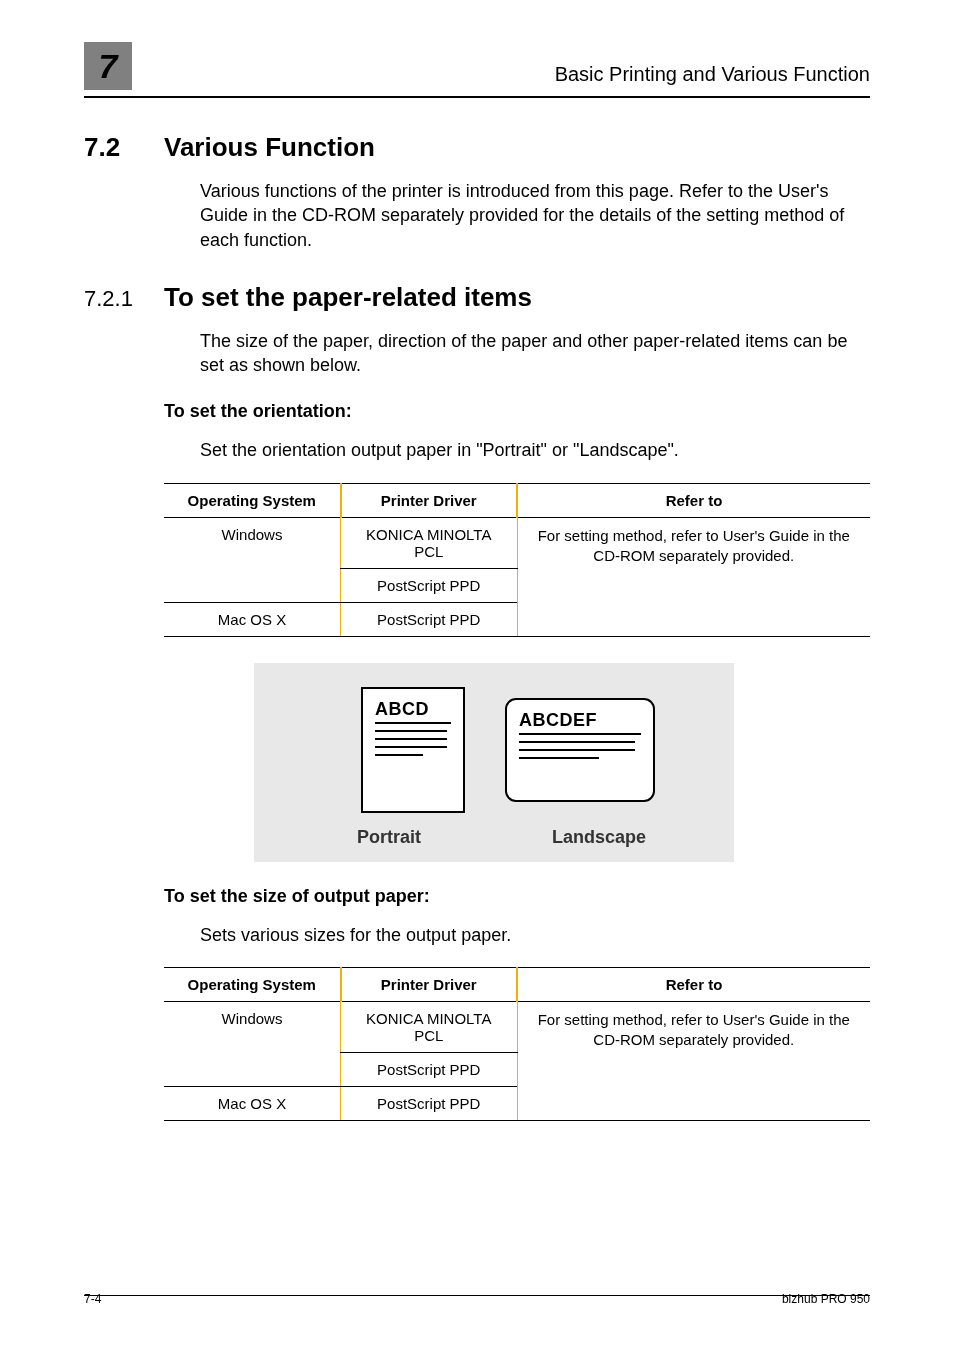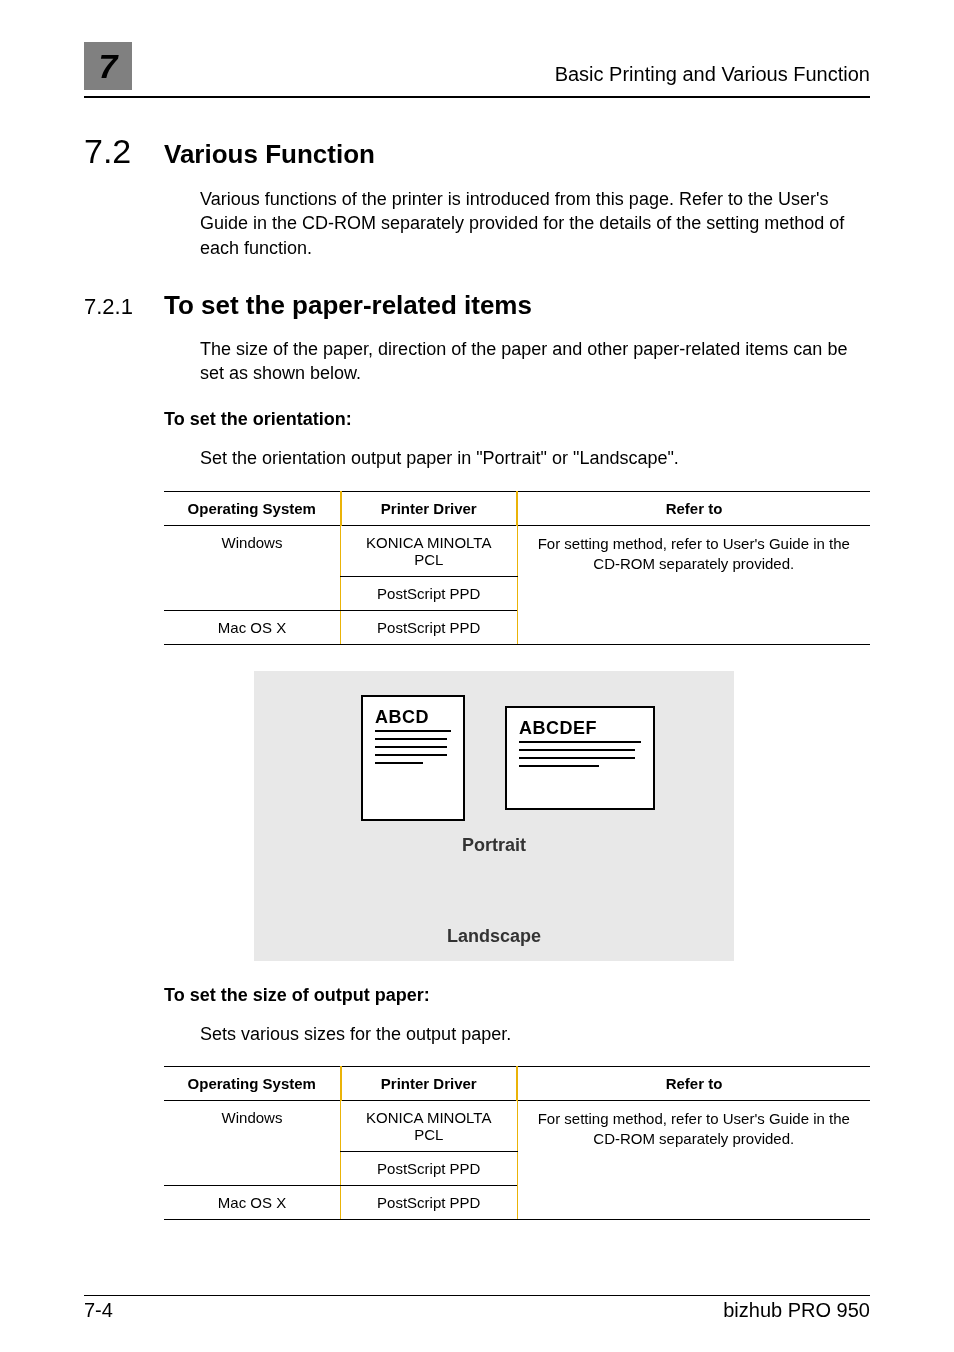--- a/index.html
+++ b/index.html
@@ -43,22 +43,22 @@
     padding-bottom: 4px;
   }
 
   
   .h2 {
     display: flex;
     align-items: baseline;
     margin-top: 34px;
   }
   .h2-num {
-    font-size: 34px;
-    font-weight: normal;
+    font-size: 26px;
+    font-weight: bold;
     width: 80px;
   }
   .h2-text {
     font-size: 26px;
     font-weight: bold;
   }
 
   .h3 {
     display: flex;
     align-items: baseline;
@@ -144,20 +144,21 @@
     box-sizing: border-box;
   }
   .doc-portrait {
     width: 104px;
     height: 126px;
     margin-left: 28px;
   }
   .doc-landscape {
     width: 150px;
     height: 104px;
+    border-radius: 11px;
   }
   .doc-title {
     font-weight: bold;
     font-size: 18px;
     border-bottom: 2px solid #000;
     padding-bottom: 2px;
     margin-bottom: 6px;
     letter-spacing: 0.5px;
   }
   .doc-line {
@@ -168,21 +169,20 @@
   .doc-portrait .doc-line { width: 72px; }
   .doc-portrait .doc-line.short { width: 48px; }
   .doc-landscape .doc-line { width: 116px; }
   .doc-landscape .doc-line.short { width: 80px; }
 
   .diagram-caption-row {
     display: flex;
     justify-content: center;
     gap: 70px;
     margin-top: 14px;
-    flex-direction: column;
   }
   .diagram-caption {
     font-weight: bold;
     font-size: 18px;
     color: #333;
     width: 140px;
     text-align: center;
   }
 
   
@@ -190,24 +190,24 @@
     position: absolute;
     left: 84px;
     right: 84px;
     bottom: 56px;
     border-top: 1px solid #000;
   }
   .footer {
     position: absolute;
     left: 84px;
     right: 84px;
-    bottom: 30px;
+    bottom: 46px;
     display: flex;
     justify-content: space-between;
-    font-size: 20px;
+    font-size: 12px;
   }
 </style>
 </head>
 <body>
 
 <div class="page">
 
   <div class="header-row">
     <div class="chapter-box">
       <span>7</span>

